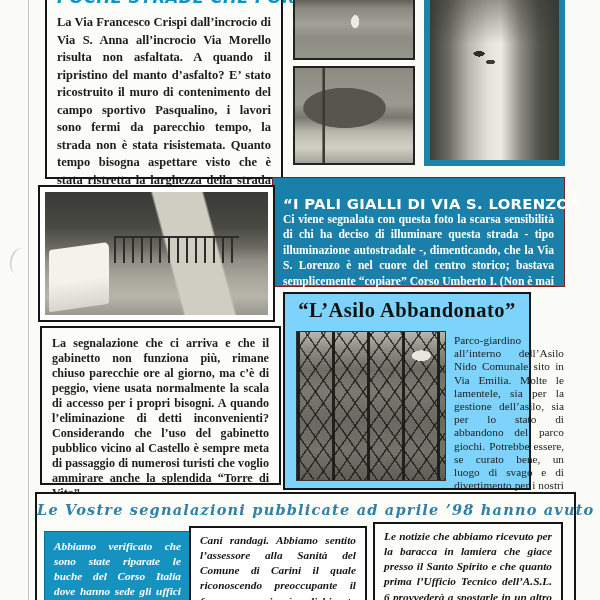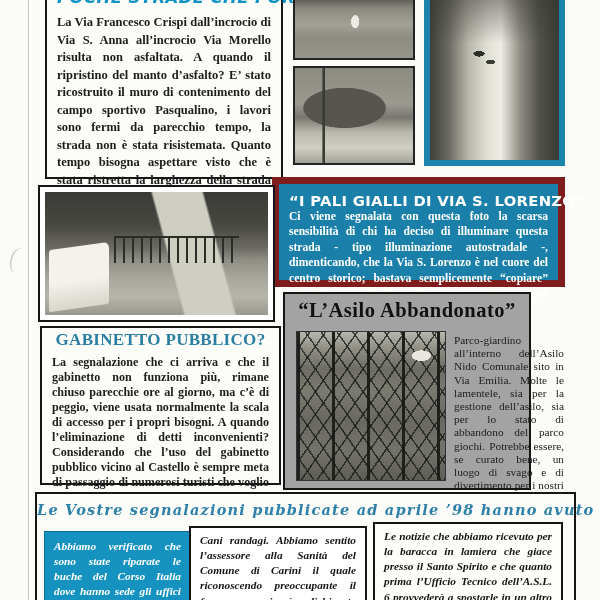--- a/index.html
+++ b/index.html
@@ -28,22 +28,22 @@
       radial-gradient(ellipse 70px 34px at 42% 42%, #56564f 58%, rgba(0,0,0,0) 60%),
       linear-gradient(180deg,#8b8b82 0%,#9b9a91 38%,#787770 52%,#bab9ae 68%,#d0cfc3 84%,#a4a399 100%);}
   .photo-lorenzo{left:424px;top:-12px;width:141px;height:178px;border:6px solid #1b84ad;
     background:
       radial-gradient(ellipse 10px 5px at 38% 36%, #2e2e2a 55%, rgba(0,0,0,0) 57%),
       radial-gradient(ellipse 8px 4px at 47% 41%, #3c3c37 55%, rgba(0,0,0,0) 57%),
       linear-gradient(180deg,rgba(55,55,50,.55) 0%,rgba(0,0,0,0) 30%),
       linear-gradient(90deg,#3e3e3a 0%,#6d6d65 15%,#b8b7ad 30%,#e3e2d9 45%,#eeede5 55%,#8e8d84 70%,#54544e 84%,#393935 100%);}
 
   
-  .pali-box{left:272px;top:177px;width:293px;height:110px;background:#1b80a9;border:7px solid #7f1d1d;
-            box-sizing:border-box;padding:8px 10px;color:#ffffff;}
+  .pali-box{left:272px;top:177px;width:293px;height:110px;background:#1b80a9;border:1px solid #7f1d1d;
+            box-sizing:border-box;padding:17px 10px;color:#ffffff;}
   .pali-title{font-family:"DejaVu Sans",sans-serif;font-weight:bold;font-size:14.8px;text-align:center;
               letter-spacing:.3px;white-space:nowrap;}
   .pali-body{font-weight:bold;font-size:11.6px;line-height:1.33;text-align:justify;margin-top:0;}
 
   
   .photo-gab-frame{left:38px;top:185px;width:237px;height:137px;border:2px solid #151515;background:#fff;
                    padding:5px;box-sizing:border-box;}
   .photo-gab{position:relative;width:100%;height:100%;overflow:hidden;
     background:
       linear-gradient(75deg,rgba(0,0,0,0) 54%,#cfcec3 55%,#cfcec3 74%,rgba(0,0,0,0) 75%),
@@ -55,21 +55,21 @@
       border-top:2px solid #2c2c28;
       background:repeating-linear-gradient(90deg,#2c2c28 0 2px,rgba(0,0,0,0) 2px 9px);}
 
   
   .gab-box{left:40px;top:326px;width:241px;height:159px;border:2px solid #151515;background:#fcfcf8;
            box-sizing:border-box;padding:3px 10px;}
   .gab-title{color:#2a7da3;font-weight:bold;font-size:17px;line-height:1.1;text-align:center;letter-spacing:.3px;}
   .gab-body{font-weight:bold;font-size:12.1px;line-height:1.24;text-align:justify;margin-top:5px;color:#1c1c1c;}
 
   
-  .asilo-box{left:283px;top:292px;width:248px;height:198px;border:2px solid #151515;background:#a3a3a3;
+  .asilo-box{left:283px;top:292px;width:248px;height:198px;border:2px solid #151515;background:#7dd3fc;
              box-sizing:border-box;}
   .asilo-title{font-weight:bold;font-size:20.5px;text-align:center;margin-top:5px;letter-spacing:.5px;color:#111;}
   .asilo-photo{left:11px;top:37px;width:150px;height:150px;border:1px solid #333;box-sizing:border-box;
     background:
       radial-gradient(ellipse 16px 9px at 84% 16%, #e8e7df 58%, rgba(0,0,0,0) 60%),
       repeating-linear-gradient(55deg, rgba(25,25,22,.75) 0 1.5px, rgba(0,0,0,0) 1.5px 13px),
       repeating-linear-gradient(-55deg, rgba(25,25,22,.75) 0 1.5px, rgba(0,0,0,0) 1.5px 13px),
       repeating-linear-gradient(90deg,#20201d 0 3px,rgba(0,0,0,0) 3px 35px),
       linear-gradient(180deg,#b8b7ad 0%,#8d8c83 12%,#6e6d65 25%,#7b7a71 40%,#696861 60%,#74736b 80%,#5e5d56 100%);}
   .asilo-body{left:169px;top:40px;width:110px;font-size:11.3px;line-height:13.2px;text-align:justify;color:#1c1c1c;}
@@ -107,21 +107,20 @@
   <div class="abs pali-box">
     <div class="pali-title">“I PALI GIALLI DI VIA S. LORENZO”</div>
     <div class="pali-body">Ci viene segnalata con questa foto la scarsa sensibilità di chi ha deciso di illuminare questa strada - tipo illuminazione autostradale -, dimenticando, che la Via S. Lorenzo è nel cuore del centro storico; bastava semplicemente “copiare” Corso Umberto I. (Non è mai troppo tardi per intervenire sostituendoli).</div>
   </div>
 
   <div class="abs photo-gab-frame">
     <div class="photo-gab"></div>
   </div>
 
   <div class="abs gab-box">
-    <div class="gab-title">GABINETTO PUBBLICO?</div>
     <div class="gab-body">La segnalazione che ci arriva e che il gabinetto non funziona più, rimane chiuso parecchie ore al giorno, ma  c’è di peggio, viene usata normalmente la scala di accesso per i propri bisogni. A quando l’eliminazione di detti inconvenienti? Considerando che l’uso del gabinetto pubblico vicino al Castello è sempre meta di passaggio di numerosi turisti che voglio ammirare anche la splendida “Torre di Vita”.</div>
   </div>
 
   <div class="abs asilo-box">
     <div class="asilo-title">“L’Asilo Abbandonato”</div>
     <div class="abs asilo-photo"></div>
     <div class="abs asilo-body">Parco-giardino all’interno dell’Asilo Nido Comunale sito in Via Emilia. Molte le lamentele, sia per la gestione dell’asilo, sia per lo stato di  abbandono del parco giochi.  Potrebbe essere, se curato bene, un luogo di svago e di divertimento per i nostri bambini. A chi compete?</div>
   </div>
 
   <div class="abs esito">

